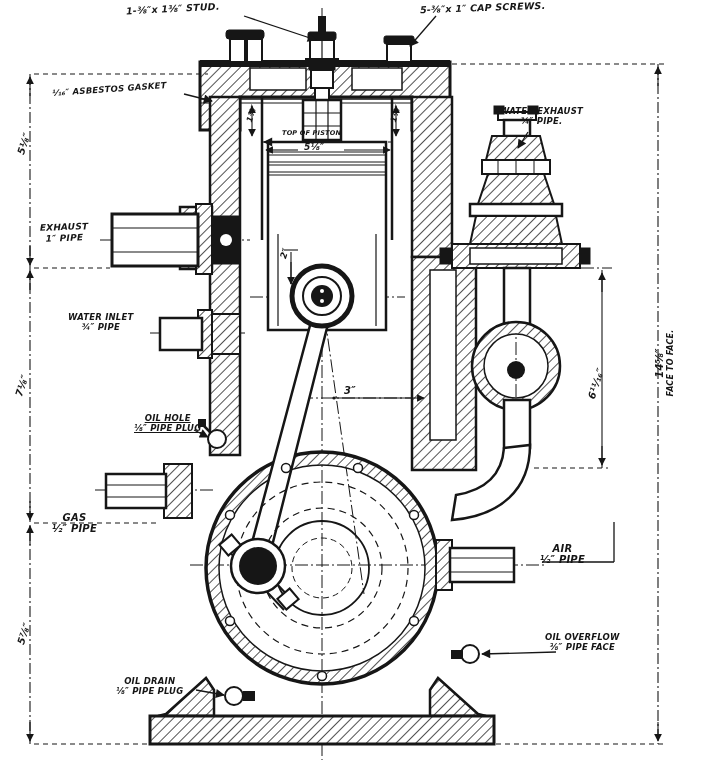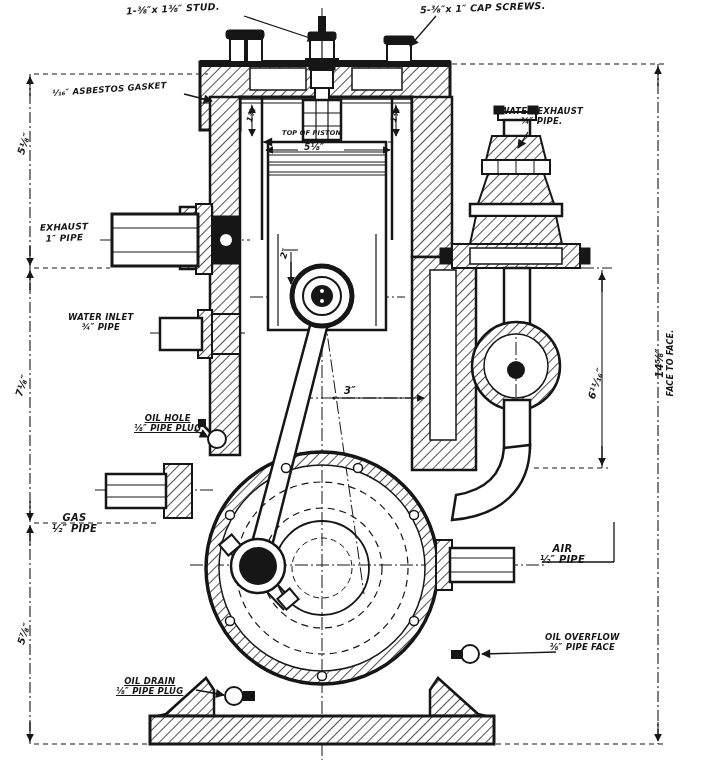--- a/index.html
+++ b/index.html
@@ -263,21 +263,21 @@
   <span class="l2">⅛″ PIPE PLUG</span>
 </div>
 
 <div class="lbl fs10" style="left:52px;top:472px;margin-top:40px;">
   <span class="l2">GAS</span>
   <span class="l2">½″ PIPE</span>
 </div>
 
 <div class="lbl r72 fs10" style="left:2px;top:628px;width:44px;">5⅞″</div>
 
-<div class="lbl fs85" style="left:116px;top:676px;text-decoration:underline;">
+<div class="lbl fs85" style="left:116px;top:676px;">
   <span class="l2">OIL DRAIN</span>
   <span class="l2">⅛″ PIPE PLUG</span>
 </div>
 
 <div class="lbl fs85" style="left:500px;top:106px;">
   <span class="l2">WATER EXHAUST</span>
   <span class="l2">¾″ PIPE.</span>
 </div>
 
 <div class="lbl r72 fs10" style="left:568px;top:378px;width:56px;">6¹¹⁄₁₆″</div>

